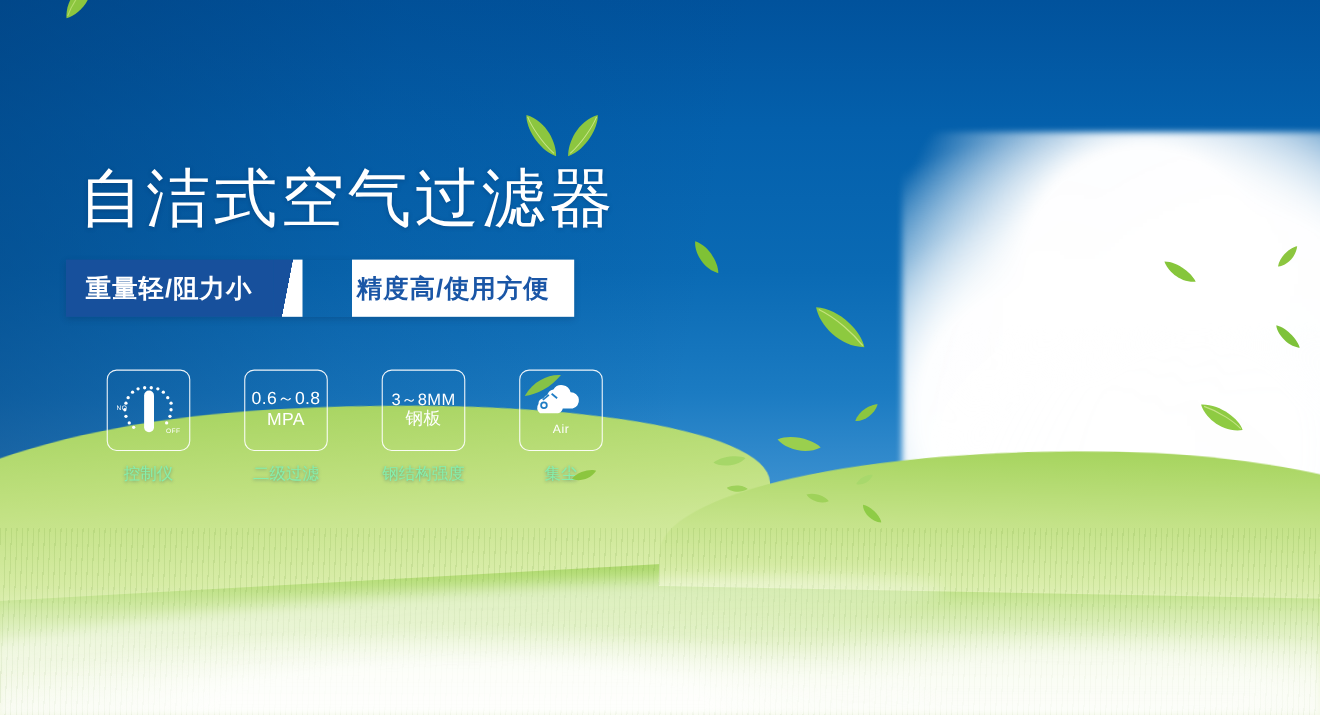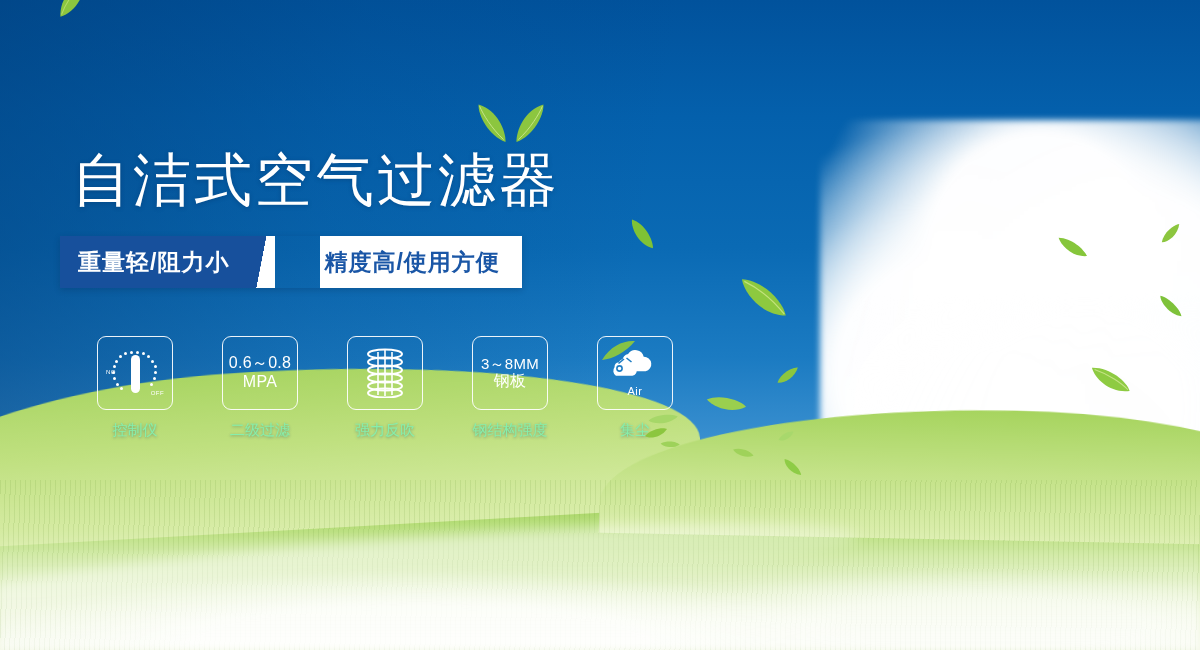--- a/index.html
+++ b/index.html
@@ -381,40 +381,20 @@
       </div>
 
       <div class="feature">
         <div class="feature-box">
           <div class="txt">0.6～0.8</div>
           <div class="txt">MPA</div>
         </div>
         <div class="feature-cap">二级过滤</div>
       </div>
 
-      <div class="feature">
-        <div class="feature-box">
-          <svg class="coil" viewBox="0 0 44 50">
-            <g fill="none" stroke="#ffffff" stroke-width="2">
-              <ellipse cx="22" cy="6" rx="17" ry="4.6"></ellipse>
-              <ellipse cx="22" cy="14" rx="17" ry="4.6"></ellipse>
-              <ellipse cx="22" cy="22" rx="17" ry="4.6"></ellipse>
-              <ellipse cx="22" cy="30" rx="17" ry="4.6"></ellipse>
-              <ellipse cx="22" cy="38" rx="17" ry="4.6"></ellipse>
-              <ellipse cx="22" cy="45" rx="17" ry="4.6"></ellipse>
-            </g>
-            <g stroke="#ffffff" stroke-width="1.6">
-              <line x1="15" y1="4" x2="15" y2="47"></line>
-              <line x1="22" y1="2" x2="22" y2="48"></line>
-              <line x1="29" y1="4" x2="29" y2="47"></line>
-            </g>
-          </svg>
-        </div>
-        <div class="feature-cap">强力反吹</div>
-      </div>
 
       <div class="feature">
         <div class="feature-box">
           <div class="txt small">3～8MM</div>
           <div class="txt">钢板</div>
         </div>
         <div class="feature-cap">钢结构强度</div>
       </div>
 
       <div class="feature">

